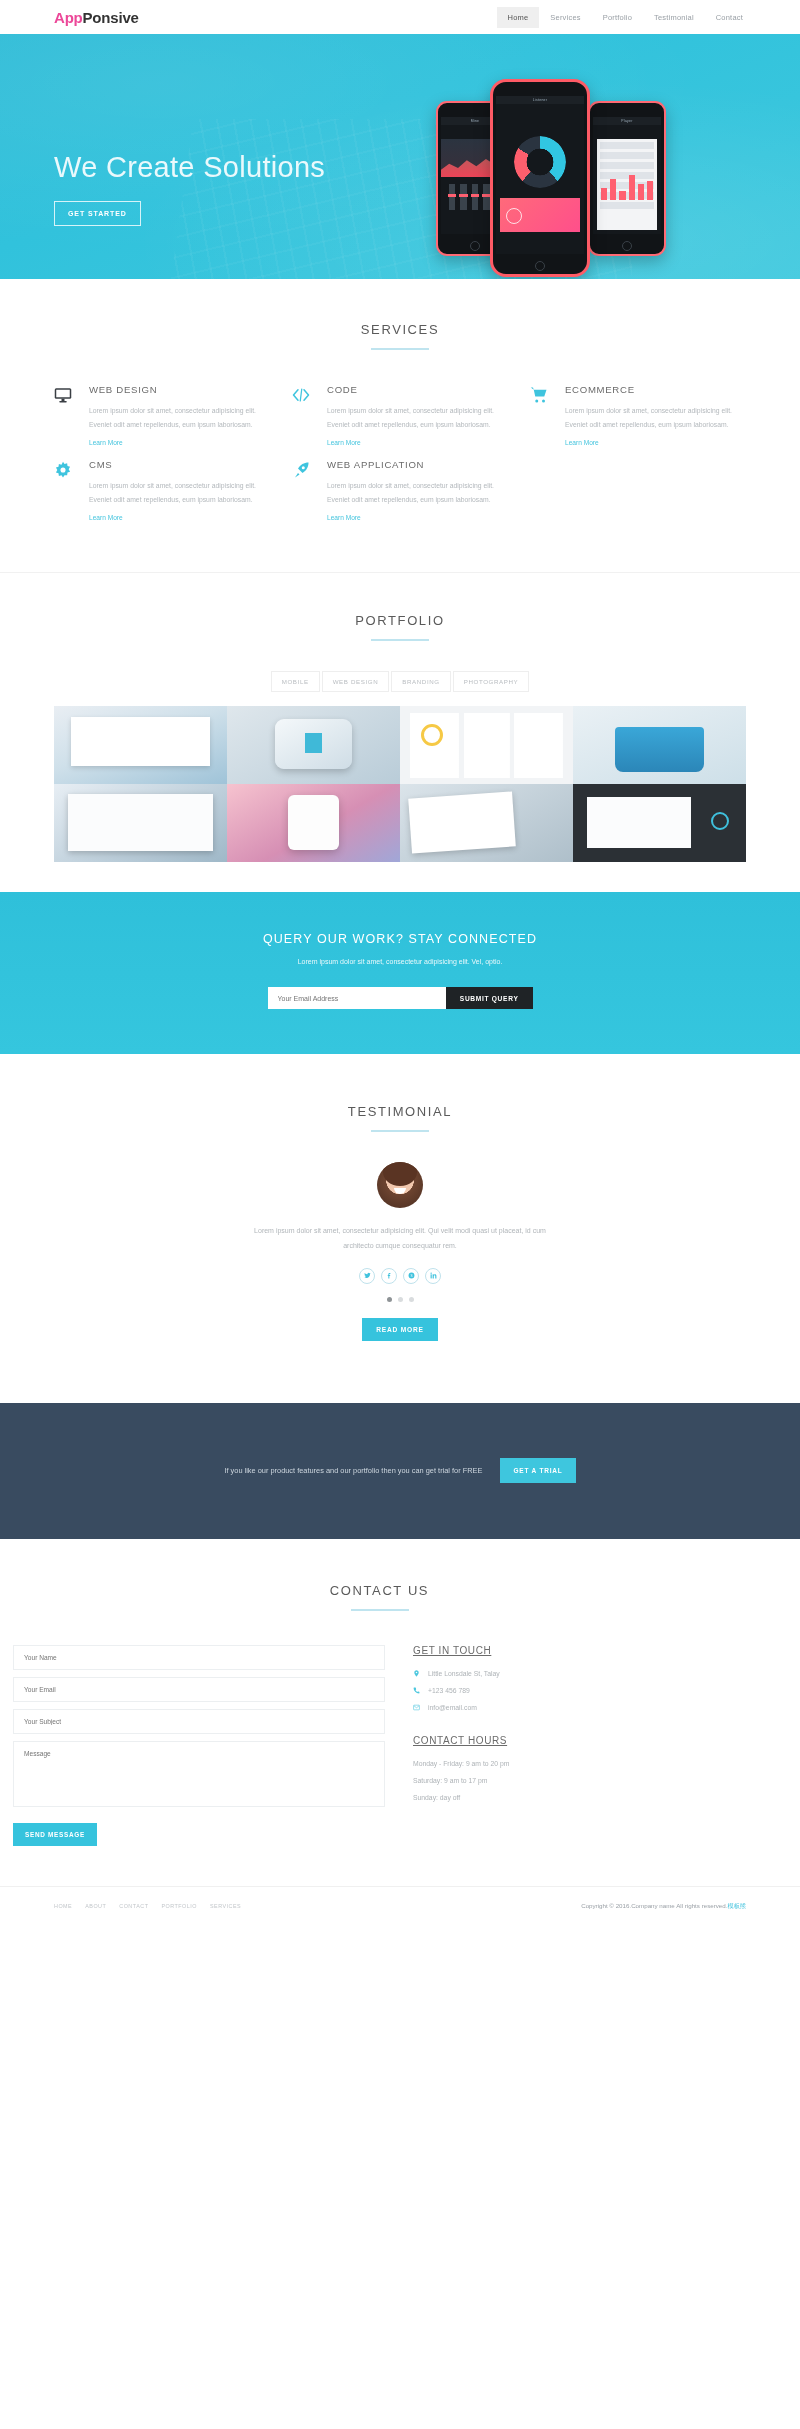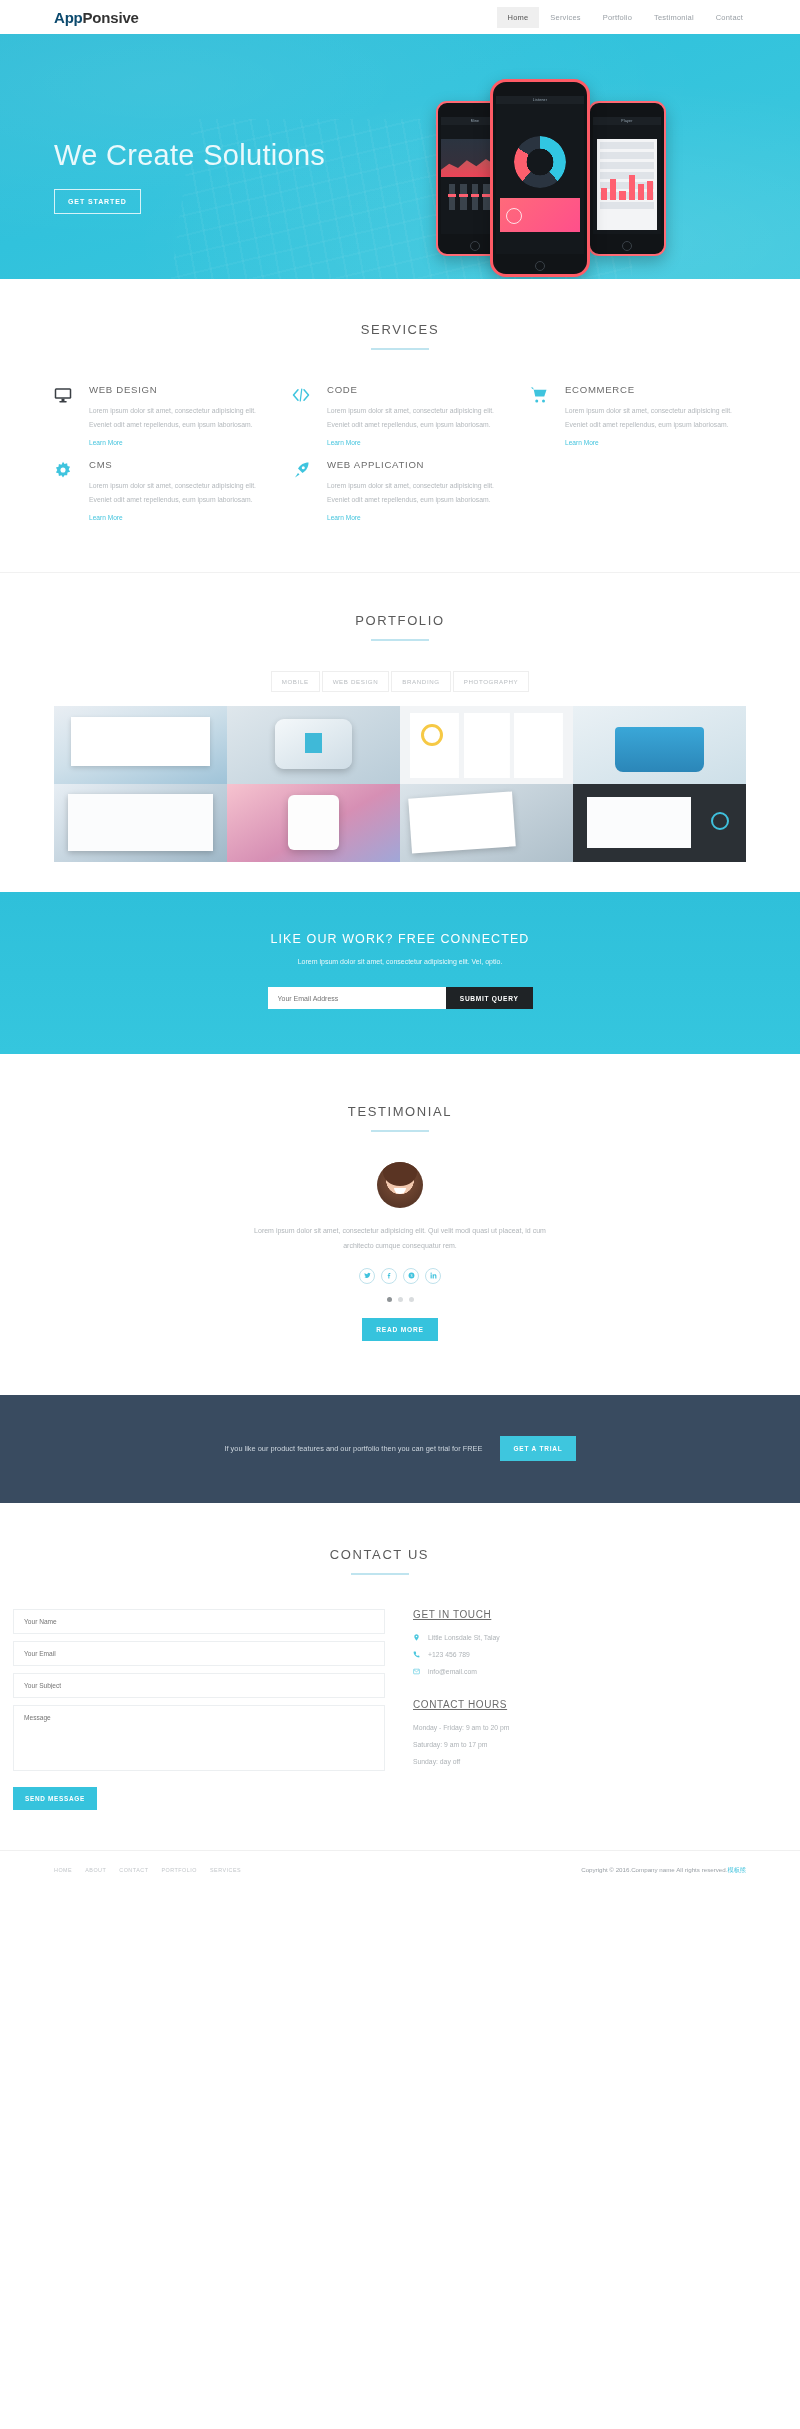--- a/index.html
+++ b/index.html
@@ -18,21 +18,21 @@
     height: 34px;
     background: #ffffff;
     display: flex;
     align-items: center;
     justify-content: space-between;
     padding: 0 46px 0 54px;
     position: relative;
     z-index: 20;
   }
   .brand { font-size: 15px; letter-spacing: -0.2px; }
-  .brand .b1 { color: #0c4a6e; font-weight: bold; }
+  .brand .b1 { color: #ec4899; font-weight: bold; }
   .brand .b2 { color: #333; font-weight: bold; }
   .nav-links { display: flex; align-items: center; gap: 0px; }
   .nav-links a {
     font-size: 7.5px;
     color: #9aa0a6;
     text-decoration: none;
     padding: 6px 11px;
     letter-spacing: .2px;
   }
   .nav-links a.active { background: #efefef; color: #555; }
@@ -52,21 +52,21 @@
       radial-gradient(ellipse at 20% 20%, rgba(255,255,255,.07), transparent 60%);
   }
   .hero:after {
     content:"";
     position:absolute; left:180px; bottom:-30px; width:460px; height:190px;
     background:
       repeating-linear-gradient(72deg, rgba(255,255,255,.045) 0 2px, transparent 2px 16px),
       repeating-linear-gradient(-14deg, rgba(255,255,255,.035) 0 2px, transparent 2px 20px);
     transform: skewX(-8deg);
   }
-  .hero-inner { position: relative; z-index: 3; padding: 0 54px; }
+  .hero-inner { position: relative; z-index: 3; padding: 12px 54px; }
   .hero h1 {
     font-weight: 300;
     font-size: 29px;
     color: #eaf9fc;
     letter-spacing: .3px;
     padding-top: 105px;
   }
   .hero p {
     margin-top: 16px;
     font-size: 8.6px;
@@ -223,23 +223,23 @@
   .dots span{width:5px;height:5px;border-radius:50%;background:#d9dcde;display:block;}
   .dots span.on{background:#8e9396;}
   .btn-solid {
     display:inline-block;margin-top:16px;background:#36c3dd;color:#fff;border:0;
     font-size:6.6px;font-weight:bold;letter-spacing:.8px;padding:8px 14px;cursor:pointer;
     font-family:"Liberation Sans",sans-serif;
   }
 
   
   #trial {
-    background:#394b60; padding: 43px 54px; margin-top: 8px;
+    background:#394b60; padding: 43px 54px; margin-top: 16px;
     display:flex; align-items:center; justify-content:center; gap: 18px;
-    height: 108px;
+    height: 136px;
   }
   #trial p { color:#cdd6de; font-size:7.4px; }
   .btn-trial {
     background:#3ec6de;color:#fff;border:0;font-size:6.5px;font-weight:bold;
     letter-spacing:.8px;padding:9px 13px;cursor:pointer;font-family:"Liberation Sans",sans-serif;
   }
 
   
   #contact { padding-top: 44px; padding-bottom: 40px; padding-left: 13px; }
   .contact-grid{display:grid;grid-template-columns: 372px 1fr; gap: 0 28px; margin-top: 34px;}
@@ -450,21 +450,21 @@
     <div class="pf-item pf-c"></div>
     <div class="pf-item pf-d"></div>
     <div class="pf-item pf-e"></div>
     <div class="pf-item pf-f"></div>
     <div class="pf-item pf-g"></div>
     <div class="pf-item pf-h"></div>
   </div>
 </section>
 
 <section id="newsletter">
-  <h2>LIKE OUR WORK? FREE CONNECTED</h2>
+  <h2>QUERY OUR WORK? STAY CONNECTED</h2>
   <p>Lorem ipsum dolor sit amet, consectetur adipisicing elit. Vel, optio.</p>
   <div class="nl-form">
     <input type="text" placeholder="Your Email Address" style="">
     <button>SUBMIT QUERY</button>
   </div>
 </section>
 
 <section class="section" id="testimonial">
   <div class="sec-title">
     <h2>TESTIMONIAL</h2>

